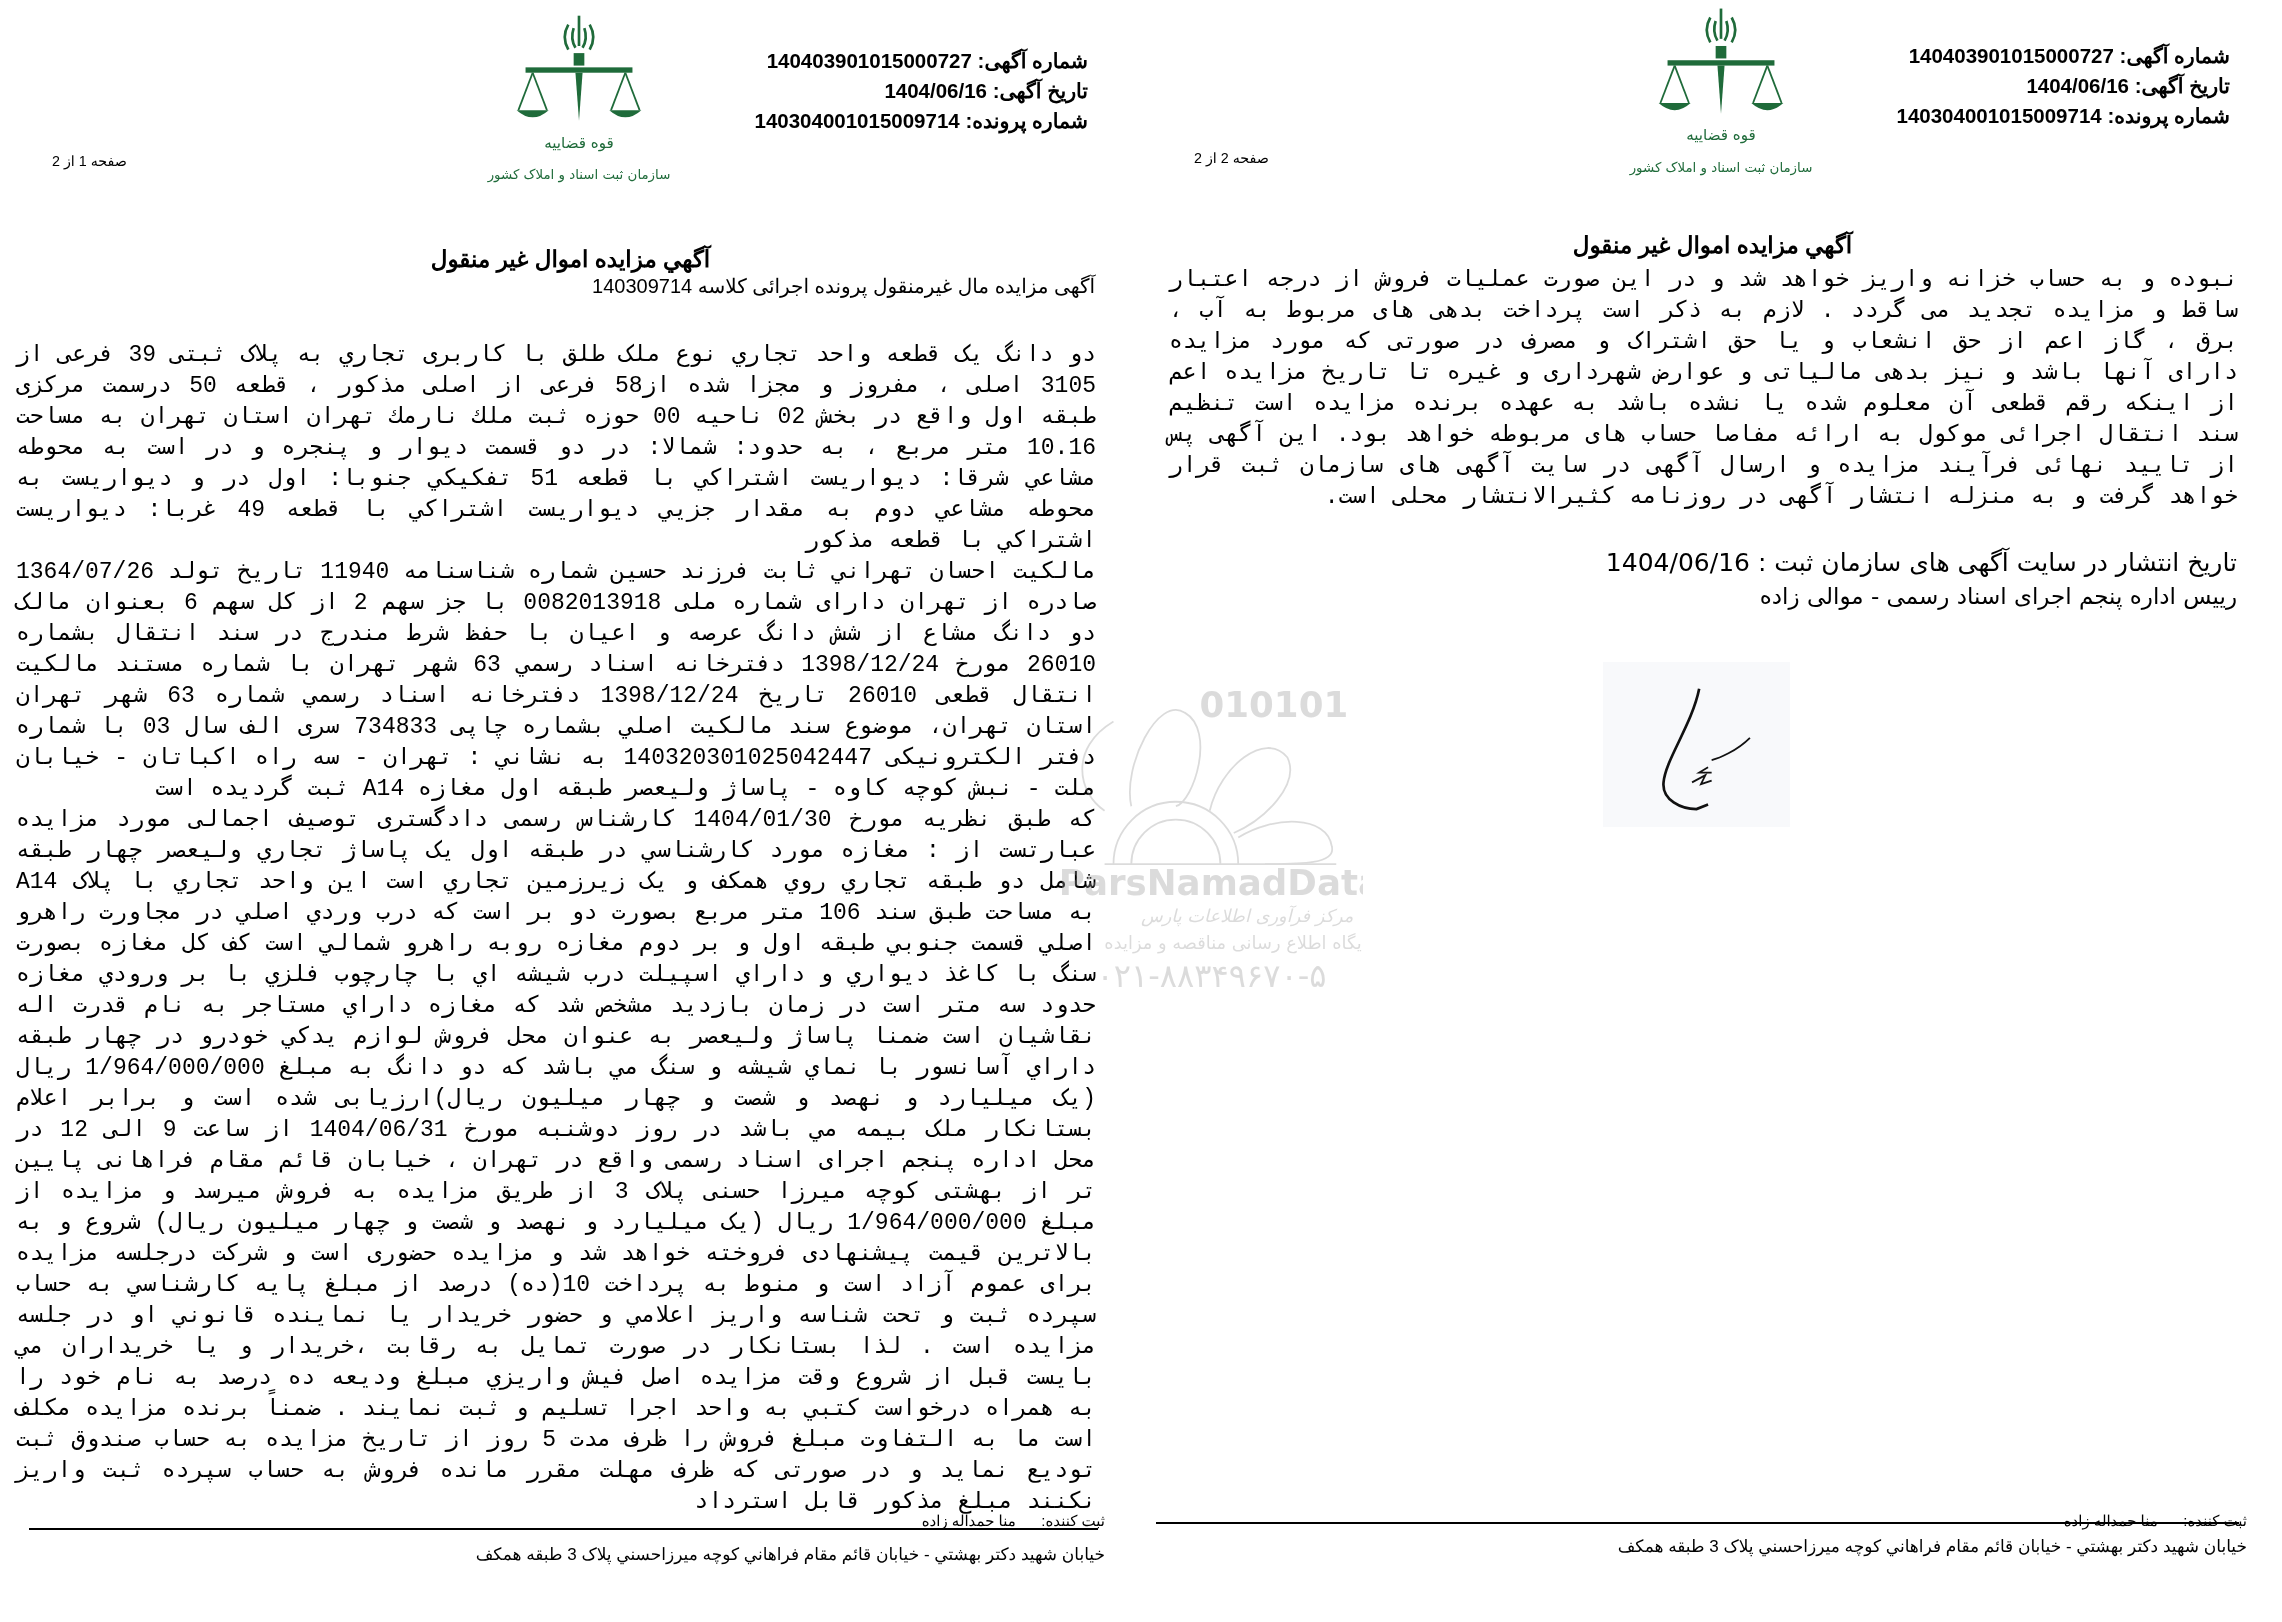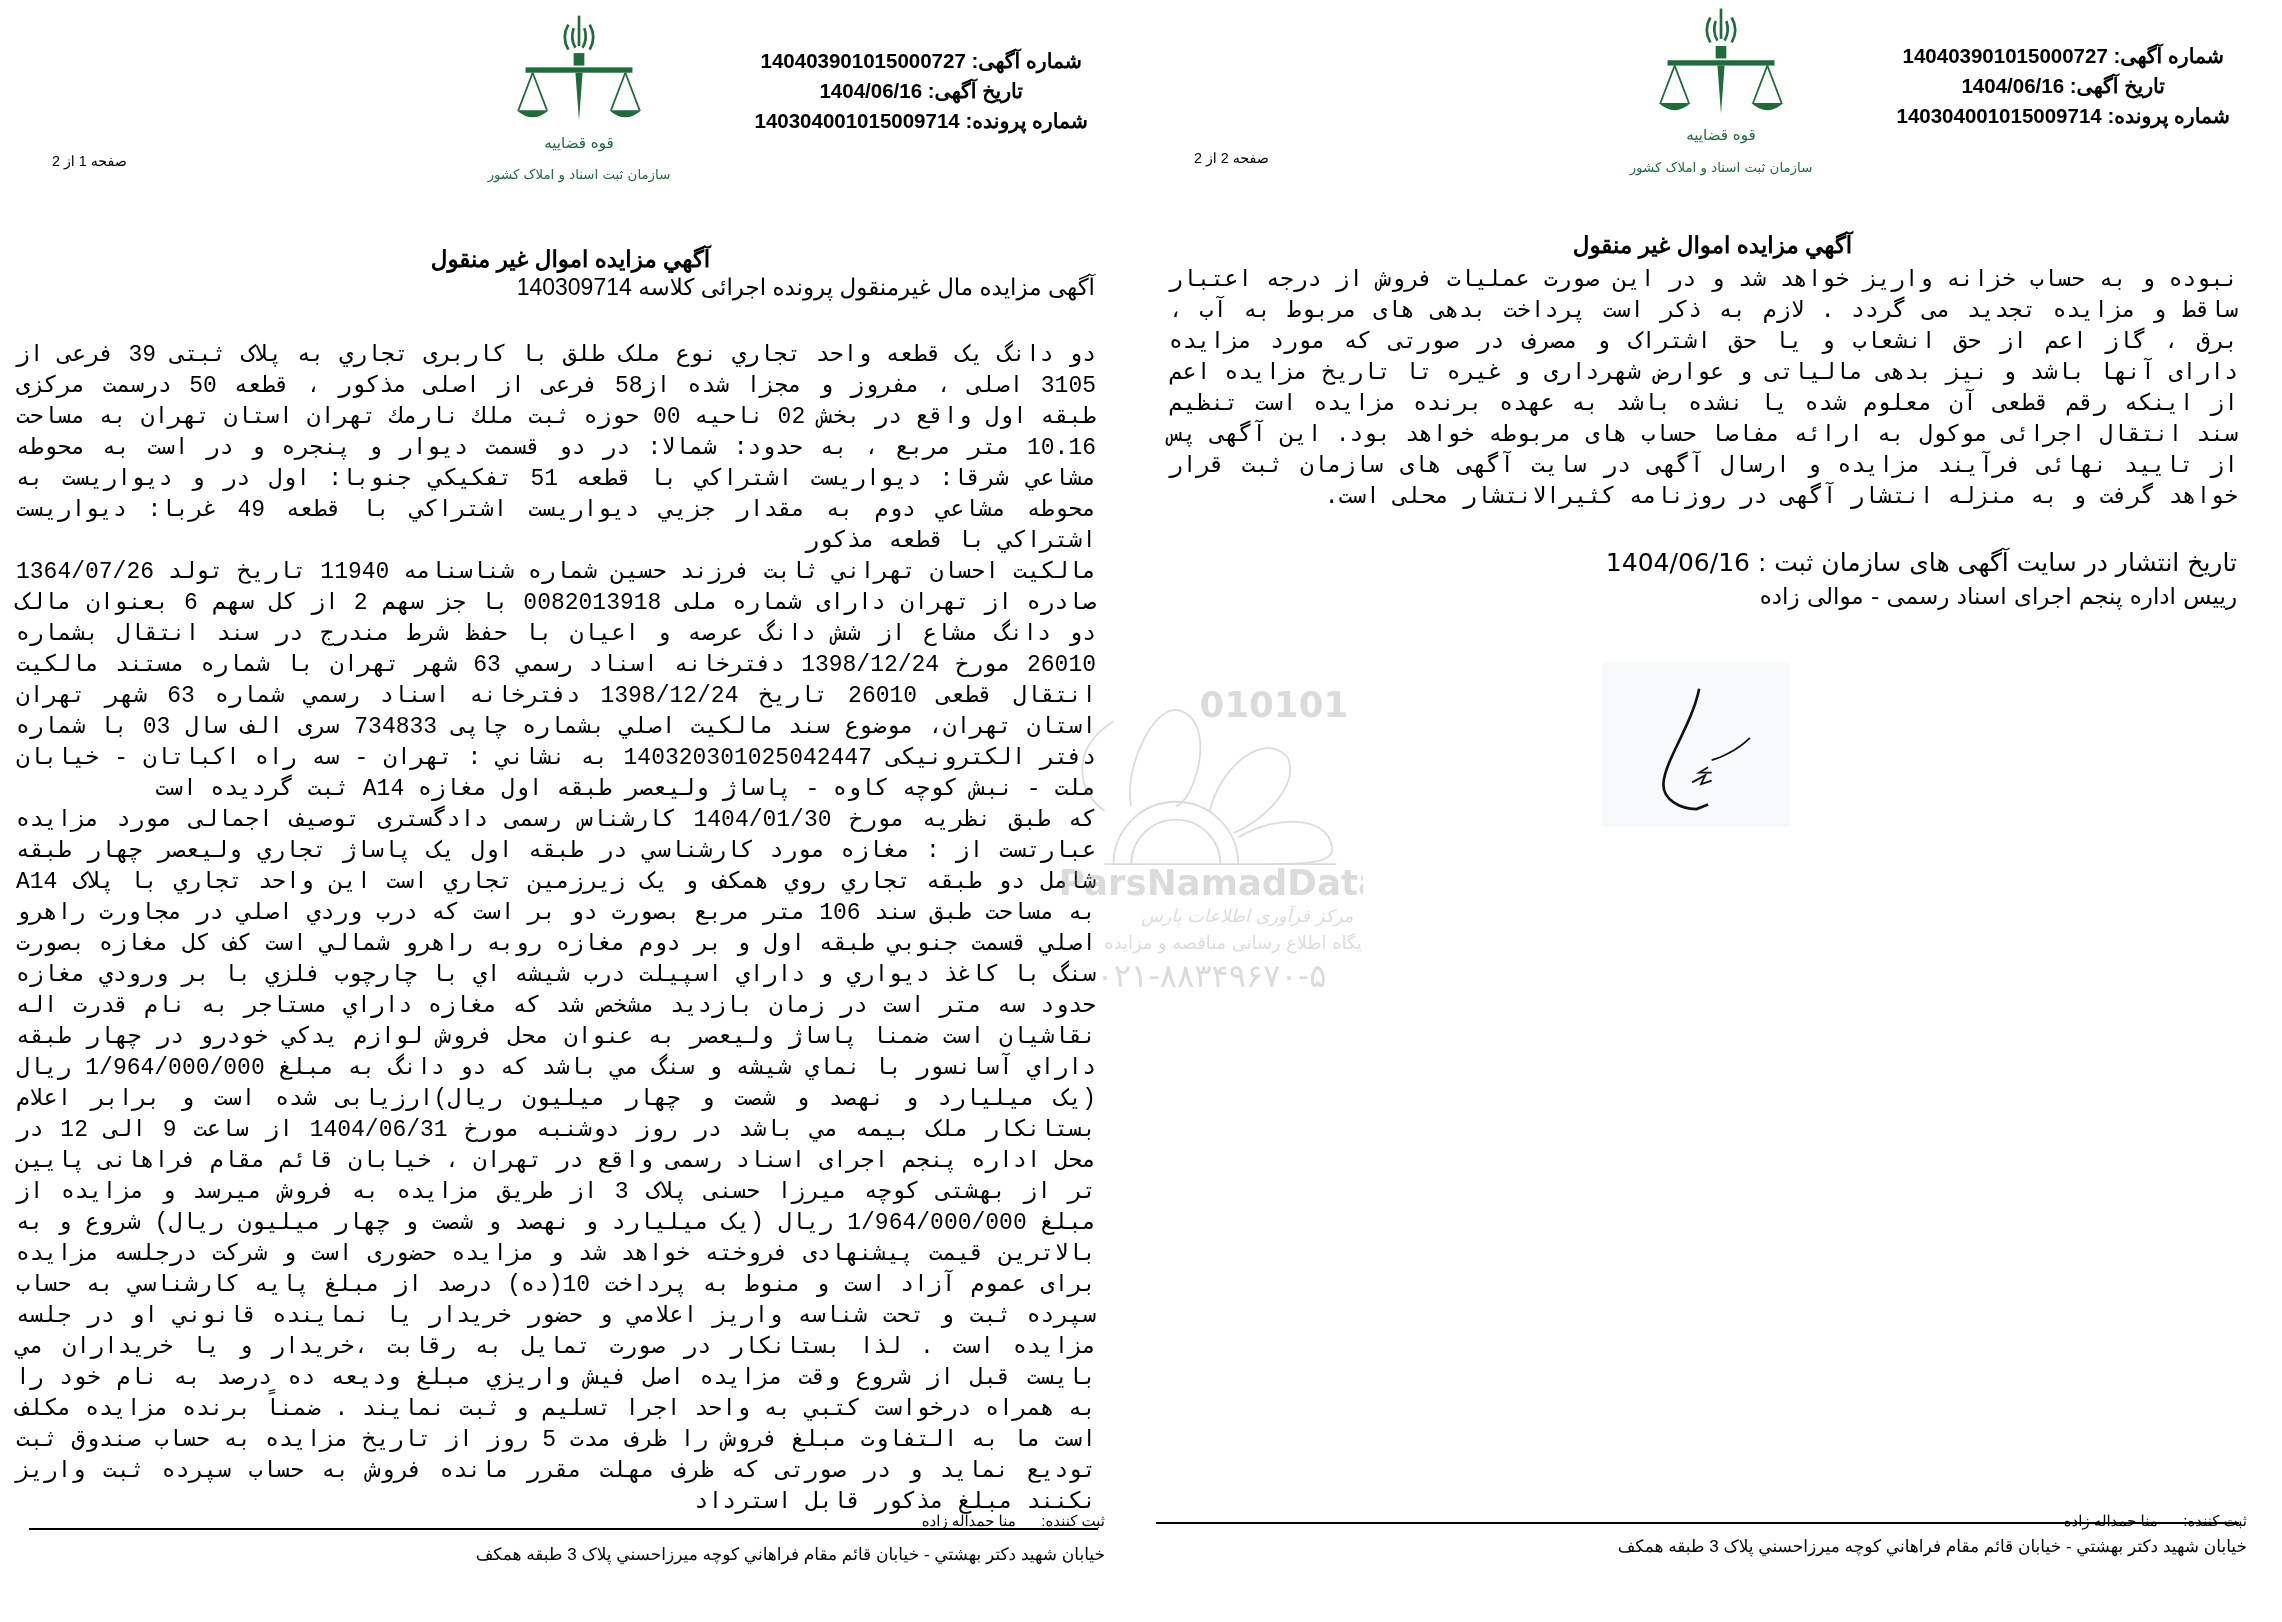--- a/index.html
+++ b/index.html
@@ -8,36 +8,36 @@
 
   .page { position: absolute; top: 0; width: 1141px; height: 1623px; background: #fff; }
   .page-left { left: 0; }
   .page-right { left: 1142px; }
 
   .logo { position: absolute; top: 5.3px; width: 214px; height: 196px; }
   .page-left .logo { left: 472px; }
   .page-right .logo { left: 472px; }
   .logo svg { width: 100%; height: 100%; }
 
-  .meta { position: absolute; top: 46px; right: 53px; direction: rtl; text-align: center;
+  .meta { position: absolute; top: 46px; right: 53px; direction: rtl; text-align: right;
           font-family: "Liberation Sans", sans-serif; font-size: 20.5px; line-height: 30px; font-weight: bold; }
   .meta .row span { display: inline; }
   .meta .lbl { font-weight: bold; }
   .meta .val { font-weight: bold; }
 
   .page-num { position: absolute; top: 153px; left: 52px; direction: rtl;
               font-family: "Liberation Sans", sans-serif; font-size: 14.3px; font-weight: normal; }
 
   .doc-title { position: absolute; left: 0; width: 1141px; text-align: center; direction: rtl;
                font-family: "Liberation Sans", sans-serif; font-size: 23px; font-weight: bold; }
   .page-left .doc-title { top: 246px; left: 0; }
   .page-right .doc-title { top: 232px; }
 
   .subtitle { position: absolute; top: 274px; right: 46px; direction: rtl; text-align: right;
-              font-family: "Liberation Sans", sans-serif; font-size: 23px; }
+              font-family: "Liberation Sans", sans-serif; font-size: 20px; }
 
   .body-text { position: absolute; direction: rtl; text-align: justify; text-align-last: right;
                font-family: "DejaVu Sans", sans-serif; font-size: 23px; line-height: 31px; }
   .page-left .body-text { top: 340px; left: 16px; width: 1080px; }
   .page-right .body-text { top: 265px; left: 27px; width: 1069px; }
   .body-text p { margin: 0; font-family: Liberation Mono, monospace; }
 
   .pub-block { position: absolute; top: 546px; right: 46px; direction: rtl; text-align: right;
                font-family: "DejaVu Sans", sans-serif; }
   .pub-block .pub-date { font-size: 25px; line-height: 34px; text-align: center; }

